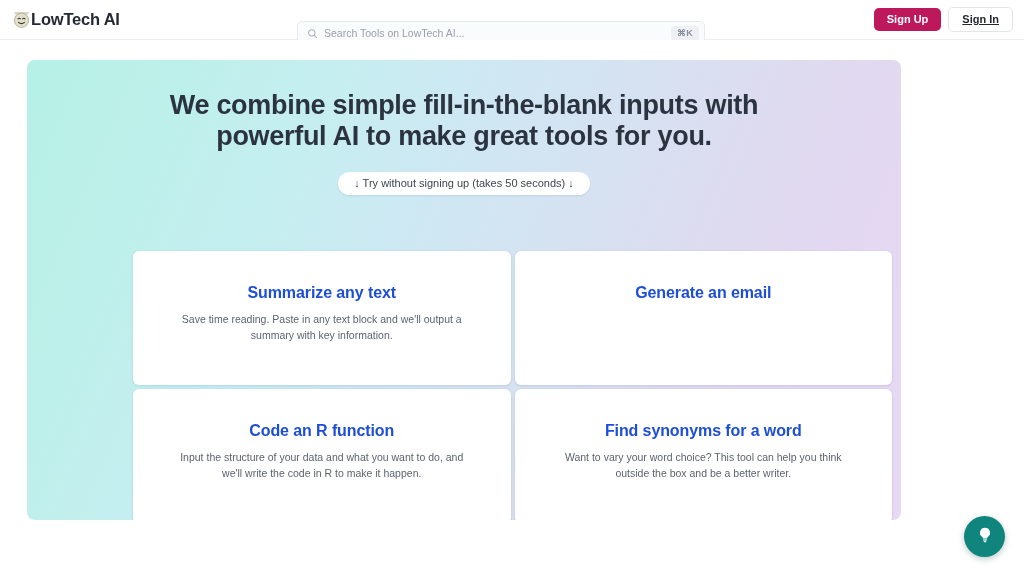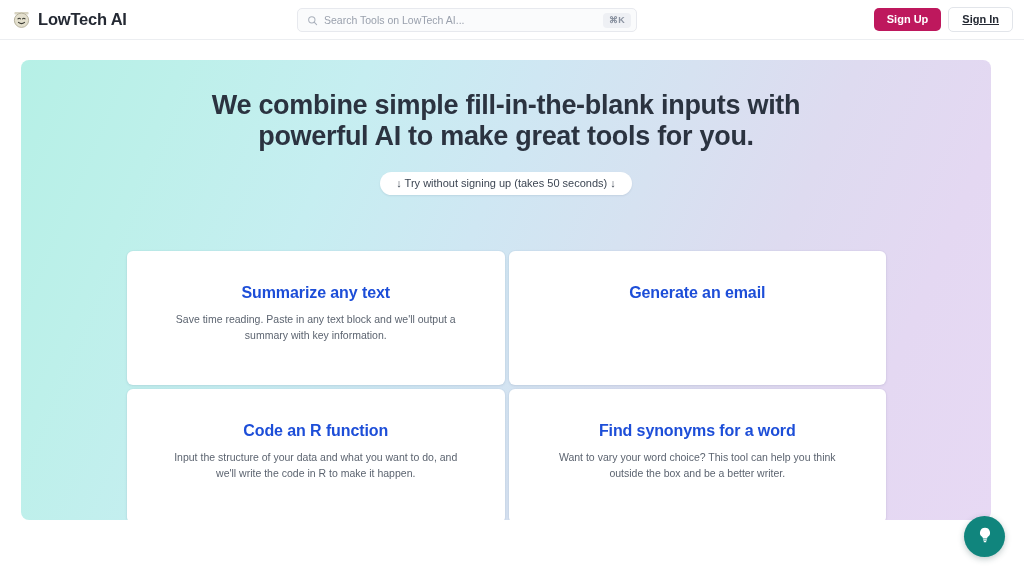--- a/index.html
+++ b/index.html
@@ -20,41 +20,41 @@
     height: 40px;
     background: #ffffff;
     border-bottom: 1px solid #eceef1;
     display: flex;
     align-items: center;
     padding: 0 11px 0 12px;
   }
   .brand {
     display: flex;
     align-items: center;
-    gap: 7px;
+    gap: 0;
     flex: 0 0 auto;
   }
   .brand-logo {
     width: 19px;
     height: 19px;
     display: block;
   }
   .brand-name {
     font-size: 16.5px;
     font-weight: bold;
     color: #242933;
     letter-spacing: -0.2px;
     line-height: 1;
   }
 
   .search-wrap {
     position: absolute;
     left: 297px;
-    top: 8px;
-    width: 340px;
+    top: 21px;
+    width: 408px;
     height: 24px;
   }
   .search-box {
     width: 100%;
     height: 100%;
     background: #fafbfc;
     border: 1px solid #e7e9ee;
     border-radius: 5px;
     display: flex;
     align-items: center;
@@ -109,23 +109,23 @@
     padding: 6px 13px;
     line-height: 1;
     cursor: pointer;
     text-decoration: underline;
   }
 
   
   .page { position: relative; width: 1024px; height: 536px; background:#fff; }
   .hero {
     position: absolute;
-    left: 21px;
+    left: 27px;
     top: 20px;
-    width: 970px;
+    width: 874px;
     height: 460px;
     border-radius: 8px;
     background:
       linear-gradient(113deg,
         #b6f0e6 0%,
         #bdf0ea 14%,
         #c6eef1 30%,
         #cfe7f3 45%,
         #d6e2f1 58%,
         #dedbf0 72%,

